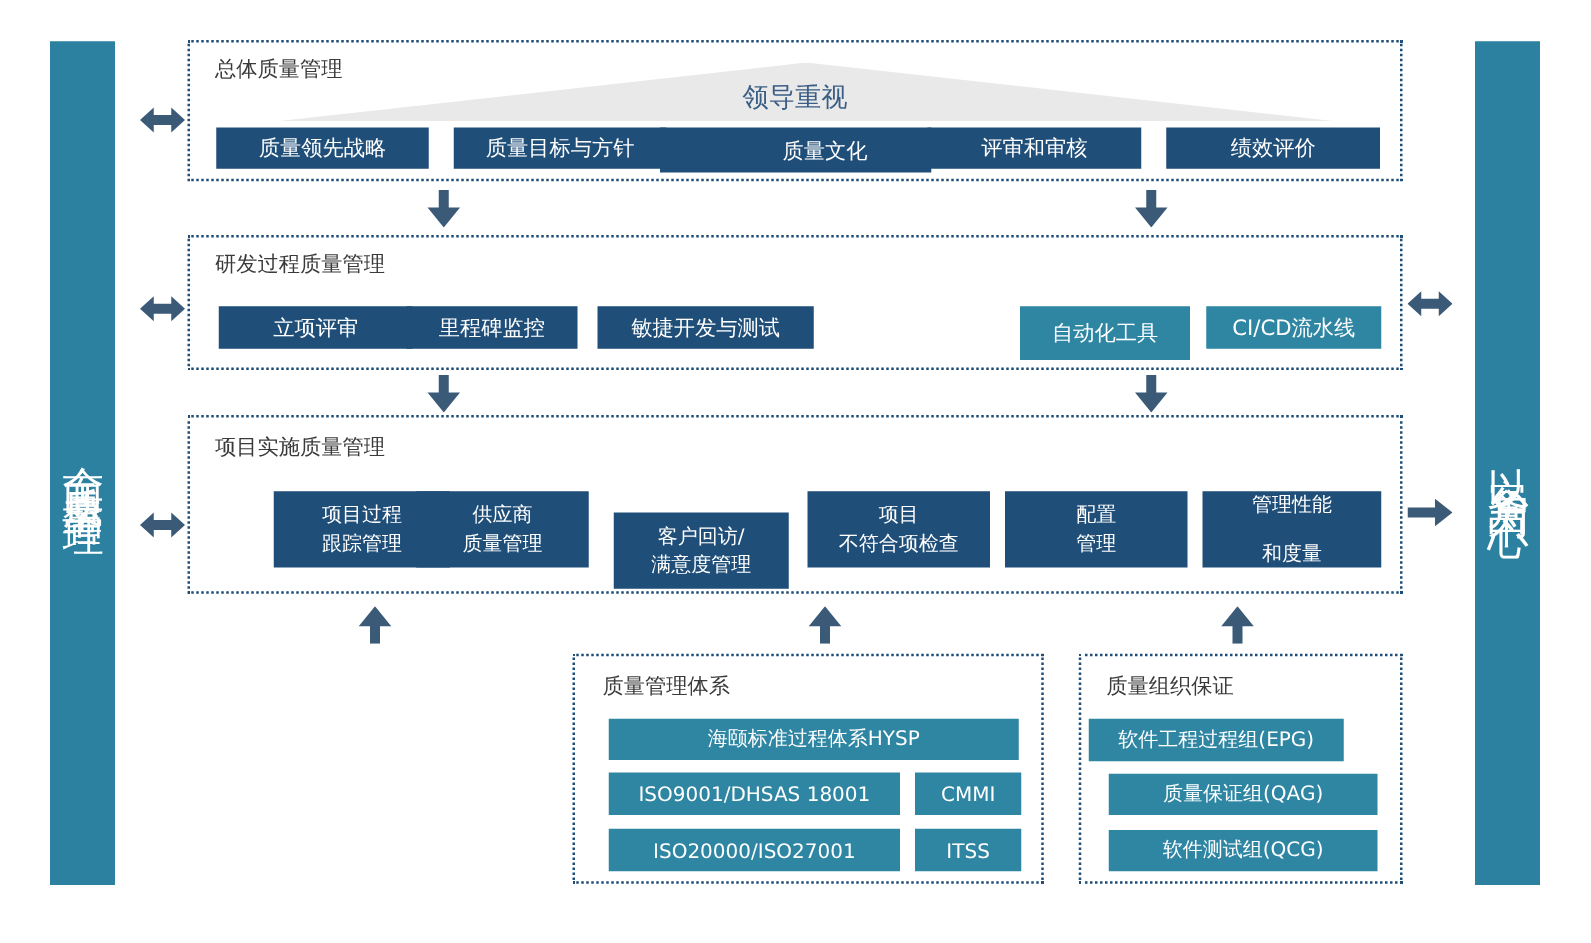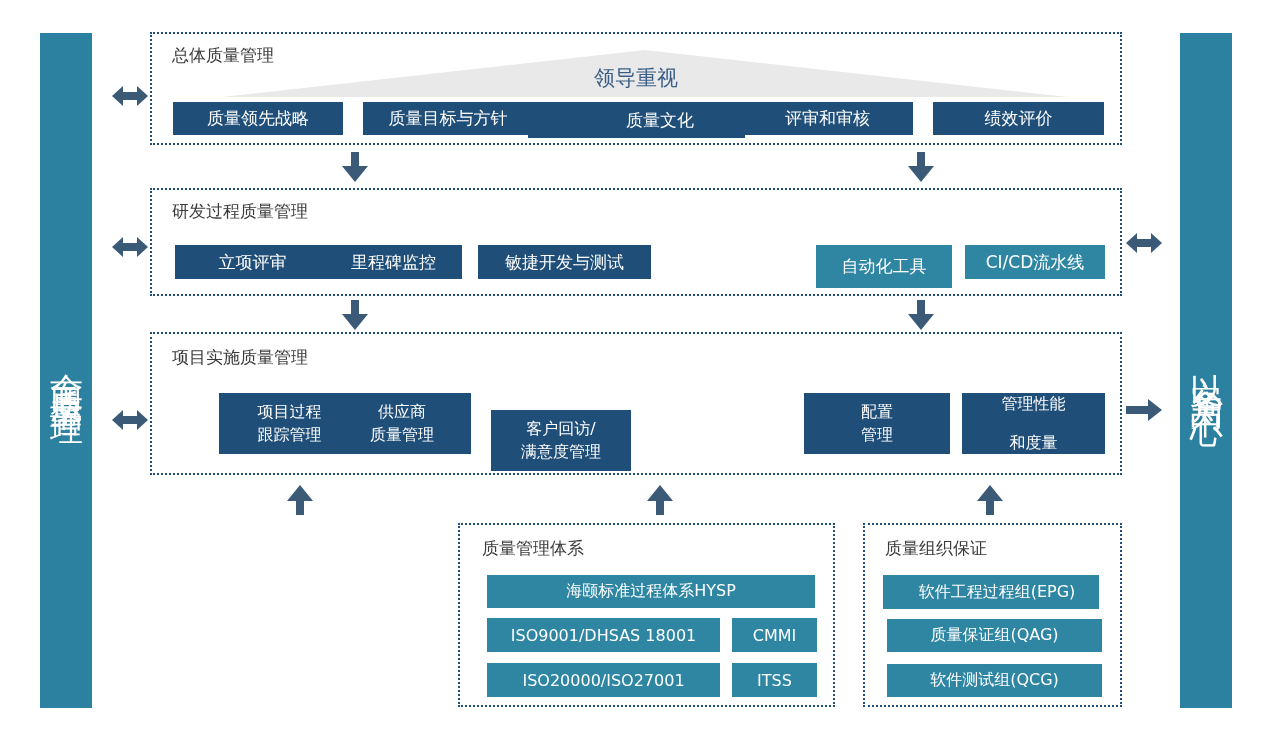--- a/index.html
+++ b/index.html
@@ -78,20 +78,24 @@
       <span>跟踪管理</span>
     </div>
     <div class="btn dark two" style="left:181px;top:59px;width:138px;height:61px;">
       <span>供应商</span>
       <span>质量管理</span>
     </div>
     <div class="btn dark two" style="left:339px;top:76px;width:140px;height:61px;">
       <span>客户回访/</span>
       <span>满意度管理</span>
     </div>
+    <div class="btn dark two" style="left:494px;top:59px;width:146px;height:61px;">
+      <span>项目</span>
+      <span>不符合项检查</span>
+    </div>
     <div class="btn dark two" style="left:652px;top:59px;width:146px;height:61px;">
       <span>配置</span>
       <span>管理</span>
     </div>
     <div class="btn dark two" style="left:810px;top:59px;width:143px;height:61px;gap:17px;">
       <span>管理性能</span>
       <span>和度量</span>
     </div>
   </div>
 
@@ -100,21 +104,21 @@
     <div class="sec-title" style="left:22px;top:12px;">质量管理体系</div>
     <div class="btn teal small" style="left:27px;top:50px;width:328px;height:33px;">海颐标准过程体系HYSP</div>
     <div class="btn teal small" style="left:27px;top:93px;width:233px;height:34px;">ISO9001/DHSAS 18001</div>
     <div class="btn teal small" style="left:272px;top:93px;width:85px;height:34px;">CMMI</div>
     <div class="btn teal small" style="left:27px;top:138px;width:233px;height:34px;">ISO20000/ISO27001</div>
     <div class="btn teal small" style="left:272px;top:138px;width:85px;height:34px;">ITSS</div>
   </div>
 
   <div class="dbox" style="left:863px;top:523px;width:259px;height:184px;">
     <div class="sec-title" style="left:20px;top:12px;">质量组织保证</div>
-    <div class="btn teal small" style="left:18px;top:50px;width:204px;height:34px;padding-left:12px;">软件工程过程组(EPG)</div>
+    <div class="btn teal small" style="left:6px;top:50px;width:204px;height:34px;">软件工程过程组(EPG)</div>
     <div class="btn teal small" style="left:22px;top:94px;width:215px;height:33px;">质量保证组(QAG)</div>
     <div class="btn teal small" style="left:22px;top:139px;width:215px;height:33px;">软件测试组(QCG)</div>
   </div>
 
   <div class="arrow" style="left:112px;top:84px;">
     <svg width="36" height="24" viewBox="0 0 36 24">
         <polygon points="0,12 11,2 11,22" fill="#3B5A78"></polygon>
         <rect x="10" y="8" width="16" height="8" fill="#3B5A78"></rect>
         <polygon points="36,12 25,2 25,22" fill="#3B5A78"></polygon>
       </svg>

